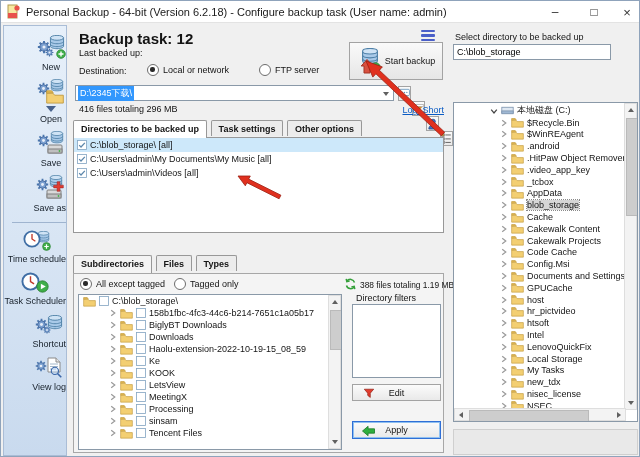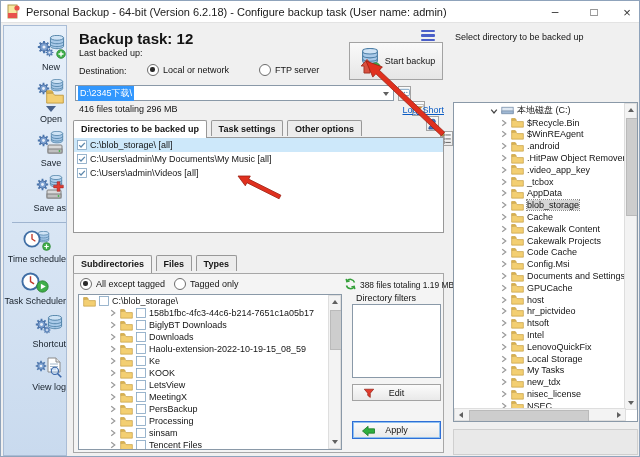--- a/index.html
+++ b/index.html
@@ -464,33 +464,20 @@
           <svg class="chev" viewBox="0 0 8 8">
             <path d="M2.2 1.2 L5.8 4 L2.2 6.8" fill="none" stroke="#9a9a9a" stroke-width="1.2"></path>
           </svg>
           <svg class="fold" viewBox="0 0 16 13">
             <path d="M0.8 3.6 h5.4 l1.5 1.8 h7.5 v6.8 H0.8z" fill="#f3cf72" stroke="#c19a3f" stroke-width="0.8"></path>
             <path d="M0.8 3.6 V1.6 h4.4 l1.2 1.6 z" fill="#e7bd52" stroke="#c19a3f" stroke-width="0.8"></path>
           </svg>
           <svg class="cbx" viewBox="0 0 12 12">
             <rect x="0.6" y="0.6" width="10.8" height="10.8" fill="#fff" stroke="#86a7c3"></rect>
           </svg>
-          <span>PersBackup</span>
-        </div>
-        <div class="st-row">
-          <svg class="chev" viewBox="0 0 8 8">
-            <path d="M2.2 1.2 L5.8 4 L2.2 6.8" fill="none" stroke="#9a9a9a" stroke-width="1.2"></path>
-          </svg>
-          <svg class="fold" viewBox="0 0 16 13">
-            <path d="M0.8 3.6 h5.4 l1.5 1.8 h7.5 v6.8 H0.8z" fill="#f3cf72" stroke="#c19a3f" stroke-width="0.8"></path>
-            <path d="M0.8 3.6 V1.6 h4.4 l1.2 1.6 z" fill="#e7bd52" stroke="#c19a3f" stroke-width="0.8"></path>
-          </svg>
-          <svg class="cbx" viewBox="0 0 12 12">
-            <rect x="0.6" y="0.6" width="10.8" height="10.8" fill="#fff" stroke="#86a7c3"></rect>
-          </svg>
           <span>Processing</span>
         </div>
         <div class="st-row">
           <svg class="chev" viewBox="0 0 8 8">
             <path d="M2.2 1.2 L5.8 4 L2.2 6.8" fill="none" stroke="#9a9a9a" stroke-width="1.2"></path>
           </svg>
           <svg class="fold" viewBox="0 0 16 13">
             <path d="M0.8 3.6 h5.4 l1.5 1.8 h7.5 v6.8 H0.8z" fill="#f3cf72" stroke="#c19a3f" stroke-width="0.8"></path>
             <path d="M0.8 3.6 V1.6 h4.4 l1.2 1.6 z" fill="#e7bd52" stroke="#c19a3f" stroke-width="0.8"></path>
           </svg>
@@ -531,20 +518,21 @@
     <div class="abs fbtn" style="left:278px;top:130px;width:89px;height:18px;border:1px solid #2f6fd6;box-shadow:inset 0 0 0 1px #8fc0f0">
       <svg class="abs" style="left:8px;top:3px" width="15" height="12" viewBox="0 0 16 14">
           <use href="#i-arrL" width="16" height="14"></use>
         </svg>
       <span>Apply</span>
     </div>
 
   </div>
 
   <div class="abs" style="left:454px;top:31px">Select directory to be backed up</div>
+  <input class="abs sunken" style="left: 452px; top: 43px; width: 158px; height: 16px; font: 9px &quot;Liberation Sans&quot;, sans-serif; padding: 0px 3px; outline: none;" value="C:\blob_storage">
   <div class="abs fbtn" style="left:613px;top:42px;width:23px;height:18px">
     <svg width="13" height="11" viewBox="0 0 14 12">
         <use href="#i-funnel" width="14" height="12"></use>
       </svg>
   </div>
 
   <div class="abs fbtn" style="left:452px;top:64px;width:113px;height:33px;gap:5px">
     <svg width="26" height="22" viewBox="0 0 26 22">
       <use href="#i-folderL" x="4" y="0" width="22" height="16"></use>
       <use href="#i-arrL" x="0" y="9" width="16" height="13"></use>

